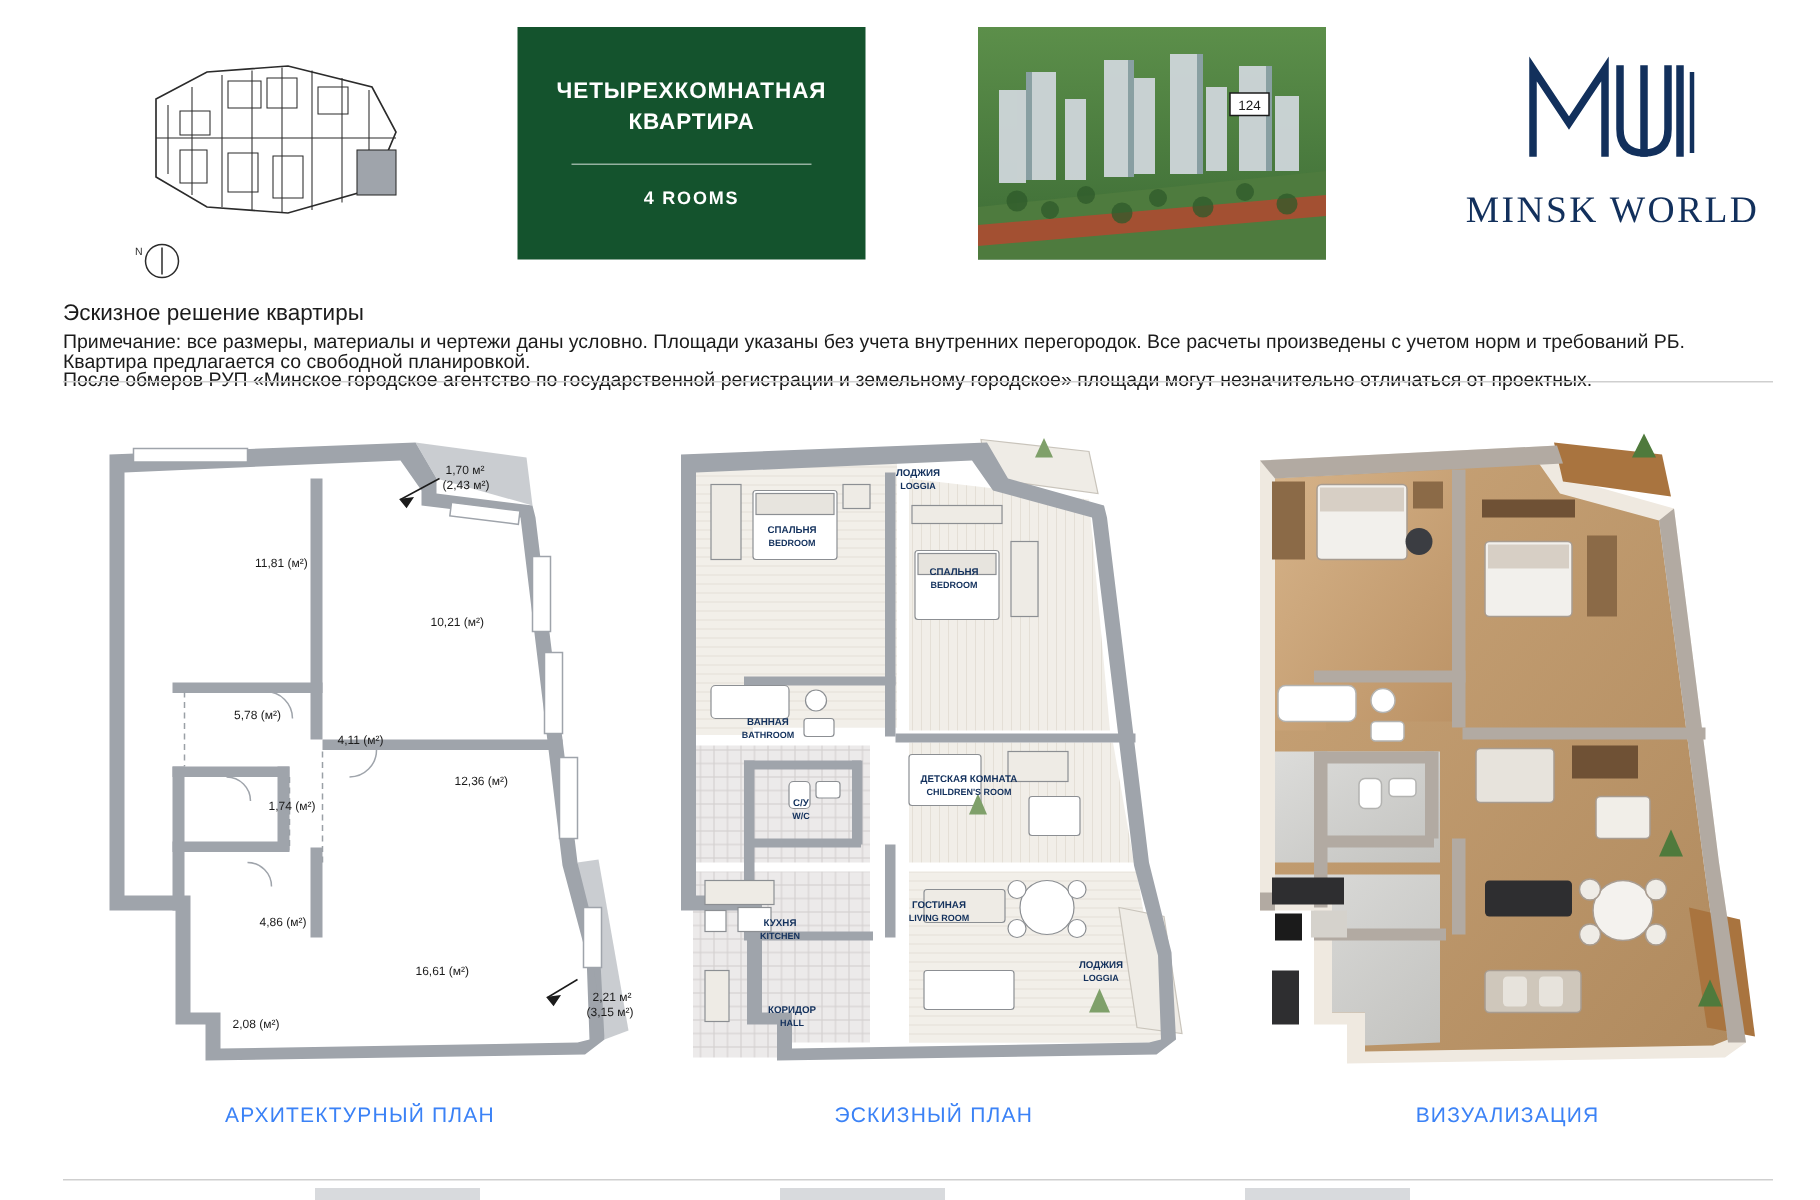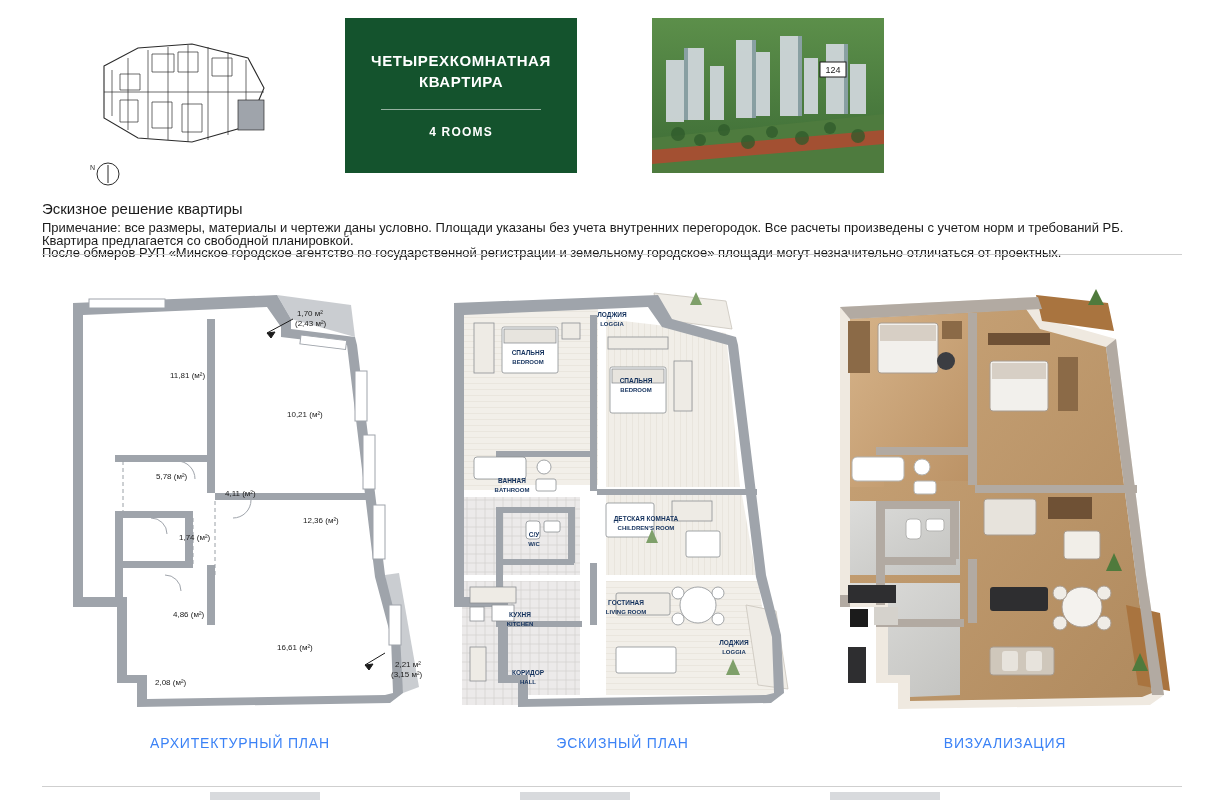--- a/index.html
+++ b/index.html
@@ -212,20 +212,34 @@
         <circle cx="178" cy="110" r="6"></circle>
           <circle cx="206" cy="118" r="7"></circle>
       </g>
       <g>
         <rect x="168" y="44" width="26" height="15" fill="#ffffff" stroke="#1b1b1b" stroke-width="1"></rect>
         <text x="181" y="55" font-size="9" text-anchor="middle" fill="#1b1b1b" font-family="Liberation Sans, sans-serif">124</text>
       </g>
     </svg>
   </div>
 
+  <div class="brand">
+    <svg width="230" height="86" viewBox="0 0 230 86">
+      <g stroke="#12305c" stroke-width="5" fill="none" stroke-linecap="square">
+        <path d="M62 74 L62 18 L86 54 L110 18 L110 74"></path>
+        <path d="M120 18 L120 58 Q120 74 136 74 Q152 74 152 58 L152 18"></path>
+        <path d="M160 18 L160 74"></path>
+        <path d="M136 18 L136 74"></path>
+      </g>
+      <g stroke="#12305c" stroke-width="3" fill="none">
+        <path d="M168 20 L168 74"></path>
+      </g>
+    </svg>
+    <div class="brand-name">MINSK WORLD</div>
+  </div>
 </div>
 
 <div class="note">
   <div class="note-title">Эскизное решение квартиры</div>
   <div class="note-body">
     <div>Примечание: все размеры, материалы и чертежи даны условно. Площади указаны без учета внутренних перегородок. Все расчеты произведены с учетом норм и требований РБ. Квартира предлагается со свободной планировкой.</div>
     <div>После обмеров РУП «Минское городское агентство по государственной регистрации и земельному городское» площади могут незначительно отличаться от проектных.</div>
   </div>
 </div>
 <div class="divider"></div>

